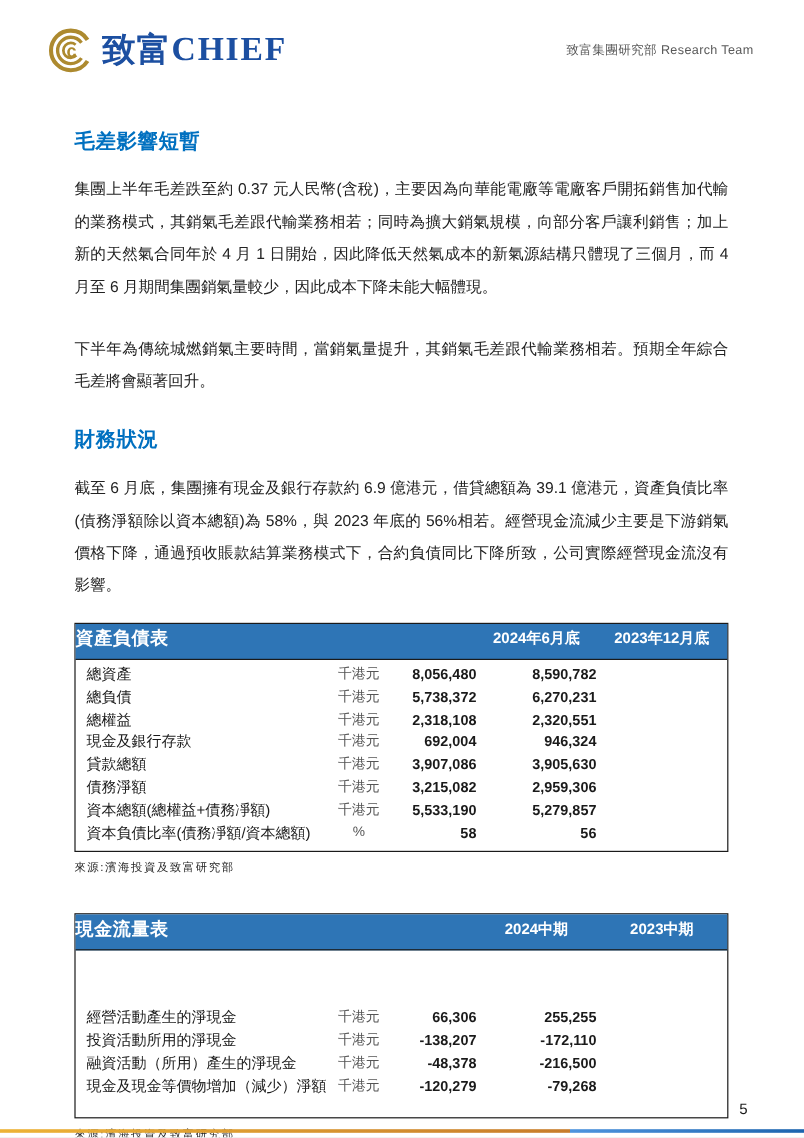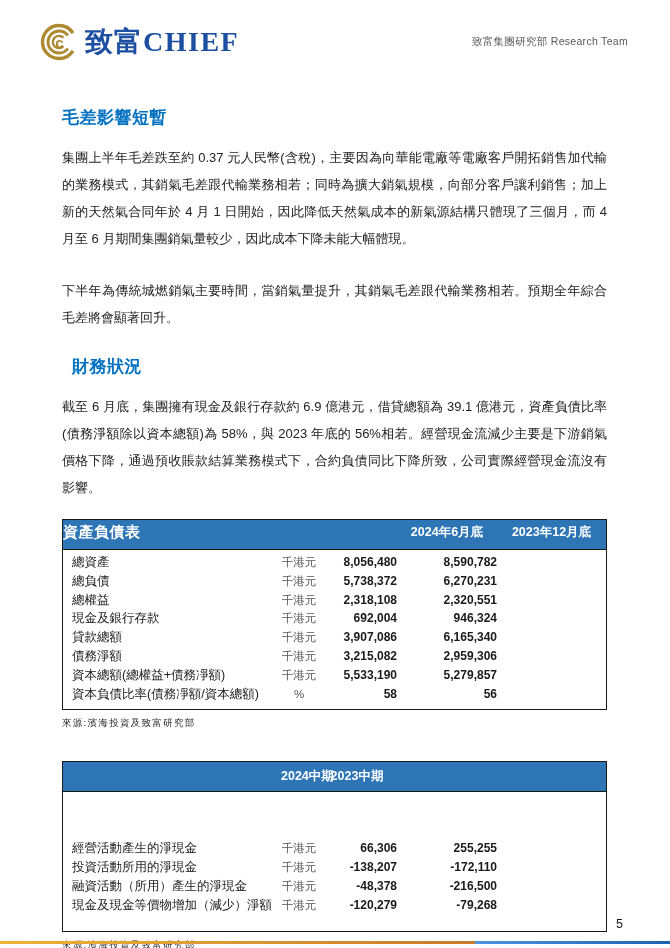--- a/index.html
+++ b/index.html
@@ -22,21 +22,21 @@
   .logo-cn { font-size: 28px; font-weight: bold; color: #1C4FA1; letter-spacing: 1px; }
   .logo-en { font-size: 28px; font-weight: bold; color: #1C4FA1; letter-spacing: 1.5px; font-family: Liberation Serif, serif; }
   .dept { font-size: 10.5px; color: #595959; letter-spacing: 0.3px; }
   
   .content { position: absolute; left: 62px; right: 63px; top: 0; }
   .section-heading {
     font-size: 17px; font-weight: bold; color: #0070C0;
     margin: 0 0 15px 0; letter-spacing: 0.5px;
   }
   .section-heading.first { margin-top: 106px; }
-  .section-heading.second { margin-top: 24px; margin-left: 10px; }
+  .section-heading.second { margin-top: 24px; }
   .body-text {
     font-size: 13px; line-height: 27px; color: #222222;
     text-align: justify; margin: 0;
   }
   .para-gap { margin-top: 25px; }
   
   .fin-table {
     margin-top: 18px;
     border: 1.5px solid #1a1a1a;
   }
@@ -132,21 +132,21 @@
             <span class="cell-label">現金及銀行存款</span>
             <span class="cell-unit">千港元</span>
             <span class="cell-v">692,004</span>
             <span class="cell-v">946,324</span>
             <span class="cell-sp"></span>
           </div>
           <div class="tbl-row">
             <span class="cell-label">貸款總額</span>
             <span class="cell-unit">千港元</span>
             <span class="cell-v">3,907,086</span>
-            <span class="cell-v">6,165,340</span>
+            <span class="cell-v">3,905,630</span>
             <span class="cell-sp"></span>
           </div>
           <div class="tbl-row">
             <span class="cell-label">債務淨額</span>
             <span class="cell-unit">千港元</span>
             <span class="cell-v">3,215,082</span>
             <span class="cell-v">2,959,306</span>
             <span class="cell-sp"></span>
           </div>
           <div class="tbl-row">
@@ -162,20 +162,21 @@
             <span class="cell-v">58</span>
             <span class="cell-v">56</span>
             <span class="cell-sp"></span>
           </div>
         </div>
     </div>
     <div class="tbl-source">來源:濱海投資及致富研究部</div>
 
     <div class="fin-table cashflow">
       <div class="tbl-header">
+        <span class="tbl-title">現金流量表</span>
         <span></span>
         <span class="tbl-col-h">2024中期</span>
         <span class="tbl-col-h">2023中期</span>
         <span></span>
       </div>
       <div class="tbl-body">
           <div class="tbl-row">
             <span class="cell-label">經營活動產生的淨現金</span>
             <span class="cell-unit">千港元</span>
             <span class="cell-v">66,306</span>

